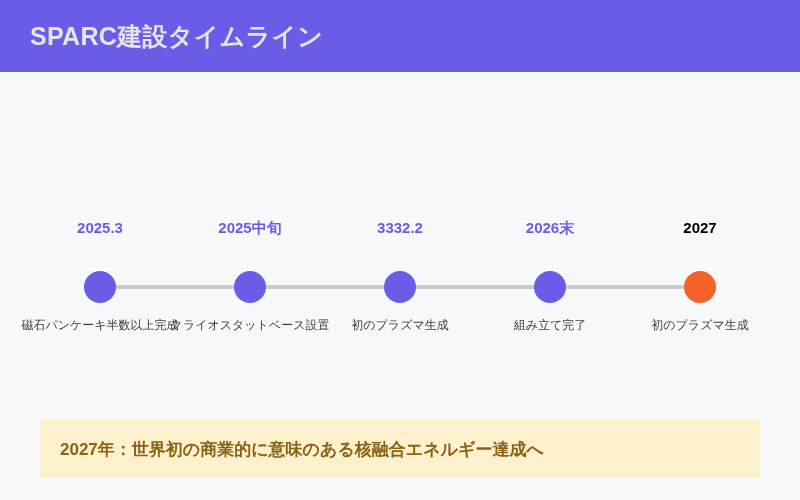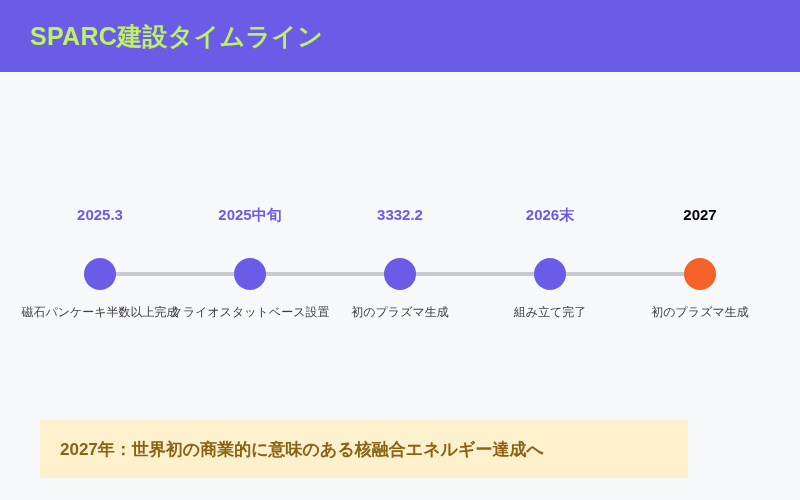--- a/index.html
+++ b/index.html
@@ -21,33 +21,33 @@
     left: 0;
     top: 0;
     width: 800px;
     height: 72px;
     background: #6b5ce7;
     box-sizing: border-box;
     display: flex;
     align-items: center;
   }
   .header-title {
-    color: #bef264;
+    color: #e5e5e5;
     font-size: 25px;
     font-weight: bold;
     letter-spacing: 0.3px;
     padding-left: 30px;
     white-space: nowrap;
   }
 
   
   .timeline {
     position: absolute;
     left: 0;
-    top: 64px;
+    top: 77px;
     width: 800px;
     height: 348px;
     text-decoration: underline;
   }
   .timeline-track {
     position: absolute;
     left: 100px;
     top: 208px;
     width: 600px;
     height: 4px;
@@ -96,21 +96,21 @@
     font-size: 12px;
     color: #3c3c42;
     white-space: nowrap;
   }
 
   
   .banner {
     position: absolute;
     left: 40px;
     top: 420px;
-    width: 648px;
+    width: 720px;
     height: 58px;
     background: #fdf0cd;
     box-sizing: border-box;
     display: flex;
     align-items: center;
   }
   .banner-text {
     padding-left: 20px;
     font-size: 17px;
     font-weight: bold;

